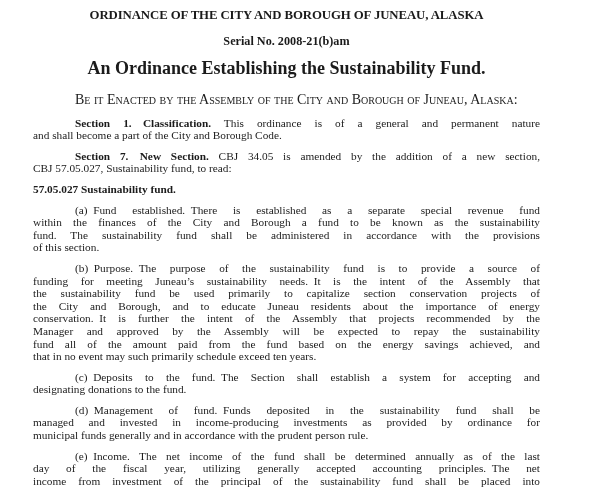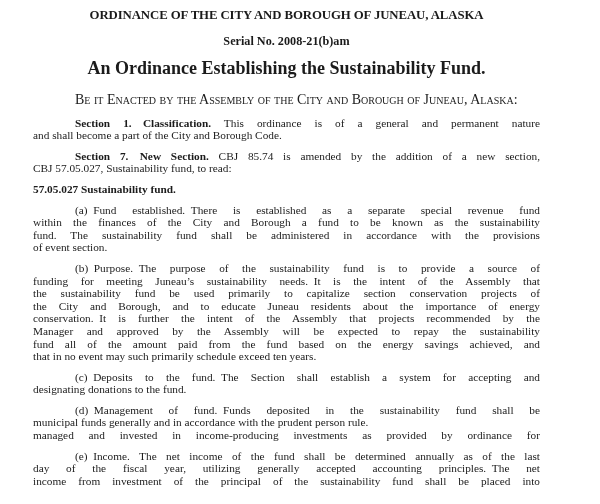--- a/index.html
+++ b/index.html
@@ -82,50 +82,50 @@
   <div class="doc-title">ORDINANCE OF THE CITY AND BOROUGH OF JUNEAU, ALASKA</div>
   <div class="doc-serial">Serial No. 2008-21(b)am</div>
   <div class="doc-subtitle">An Ordinance Establishing the Sustainability Fund.</div>
   <div class="enacting">Be it Enacted by the Assembly of the City and Borough of Juneau, Alaska:</div>
   <div class="body-text">
       <div class="para">
         <div class="line indent"><span class="b">Section 1.  Classification.</span><span> This ordinance is of a general and permanent nature</span></div>
         <div class="line last"><span>and shall become a part of the City and Borough Code.</span></div>
       </div>
       <div class="para">
-        <div class="line indent"><span class="b">Section 7.  New Section.</span><span> CBJ 85.74 is amended by the addition of a new section,</span></div>
+        <div class="line indent"><span class="b">Section 7.  New Section.</span><span> CBJ 34.05 is amended by the addition of a new section,</span></div>
         <div class="line last"><span>CBJ 57.05.027, Sustainability fund, to read:</span></div>
       </div>
       <div class="para">
         <div class="line last"><span class="b">57.05.027 Sustainability fund.</span></div>
       </div>
       <div class="para">
         <div class="line indent"><span>(a) Fund established. There is established as a separate special revenue fund</span></div>
         <div class="line"><span>within the finances of the City and Borough a fund to be known as the sustainability</span></div>
         <div class="line"><span>fund. The sustainability fund shall be administered in accordance with the provisions</span></div>
-        <div class="line last"><span>of event section.</span></div>
+        <div class="line last"><span>of this section.</span></div>
       </div>
       <div class="para">
         <div class="line indent"><span>(b) Purpose. The purpose of the sustainability fund is to provide a source of</span></div>
         <div class="line"><span>funding for meeting Juneau’s sustainability needs. It is the intent of the Assembly that</span></div>
         <div class="line"><span>the sustainability fund be used primarily to capitalize section conservation projects of</span></div>
         <div class="line"><span>the City and Borough, and to educate Juneau residents about the importance of energy</span></div>
         <div class="line"><span>conservation. It is further the intent of the Assembly that projects recommended by the</span></div>
         <div class="line"><span>Manager and approved by the Assembly will be expected to repay the sustainability</span></div>
         <div class="line"><span>fund all of the amount paid from the fund based on the energy savings achieved, and</span></div>
         <div class="line last"><span>that in no event may such primarily schedule exceed ten years.</span></div>
       </div>
       <div class="para">
         <div class="line indent"><span>(c) Deposits to the fund. The Section shall establish a system for accepting and</span></div>
         <div class="line last"><span>designating donations to the fund.</span></div>
       </div>
       <div class="para">
         <div class="line indent"><span>(d) Management of fund. Funds deposited in the sustainability fund shall be</span></div>
+        <div class="line"><span>managed and invested in income-producing investments as provided by ordinance for</span></div>
         <div class="line last"><span>municipal funds generally and in accordance with the prudent person rule.</span></div>
-        <div class="line"><span>managed and invested in income-producing investments as provided by ordinance for</span></div>
       </div>
       <div class="para">
         <div class="line indent"><span>(e) Income. The net income of the fund shall be determined annually as of the last</span></div>
         <div class="line"><span>day of the fiscal year, utilizing generally accepted accounting principles. The net</span></div>
         <div class="line"><span>income from investment of the principal of the sustainability fund shall be placed into</span></div>
       </div>
     </div>
 </div>
 
 </body></html>

